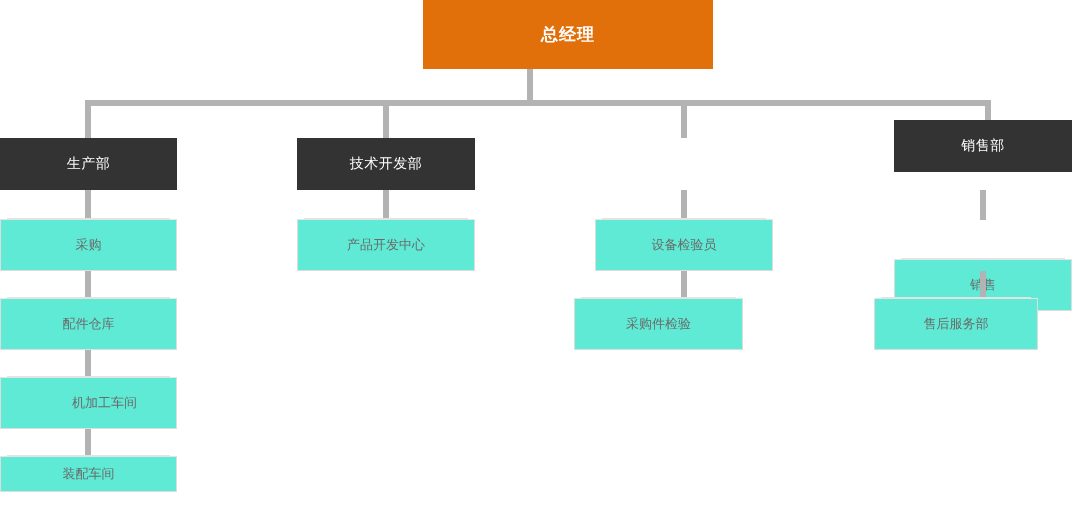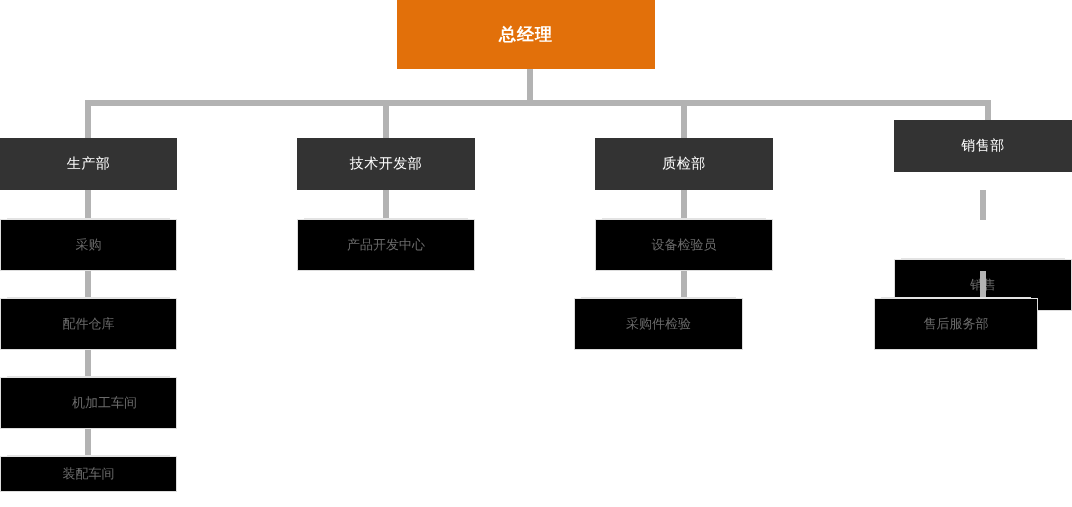--- a/index.html
+++ b/index.html
@@ -46,42 +46,42 @@
 
   .node-dept {
     background: #333333;
     color: #ffffff;
     font-size: 14px;
     font-weight: normal;
     letter-spacing: 0.5px;
   }
 
   .node-leaf {
-    background: #000000;
+    background: #5eead4;
     color: #6b6b6b;
     font-size: 13px;
     border: 1px solid #dddddd;
     border-top: 1px solid #e6e6e6;
   }
   .node-leaf::before {
     content: "";
     position: absolute;
     left: 6px;
     right: 6px;
     top: -2px;
     height: 2px;
     background: #e3e3e3;
   }
 </style>
 </head>
 <body>
 
 <div id="chart-root">
 
-  <div class="node node-root" style="left:397px; top:0px; width:258px; height:69px;text-align:center;">
+  <div class="node node-root" style="left:423px; top:0px; width:290px; height:69px;text-align:center;">
     <span>总经理</span>
   </div>
 
   <div class="conn conn-v" style="left:527px; top:69px; width:6px; height:34px;"></div>
 
   <div class="conn conn-h" style="left:85px; top:100px; width:906px; height:6px;"></div>
 
   <div class="conn conn-v" style="left:85px; top:100px; height:38px;"></div>
   <div class="conn conn-v" style="left:383px; top:100px; height:38px;"></div>
   <div class="conn conn-v" style="left:681px; top:100px; height:38px;"></div>
@@ -118,23 +118,20 @@
   <div class="node node-dept" style="left:297px; top:138px; width:178px; height:52px;">
     <span>技术开发部</span>
   </div>
 
   <div class="conn conn-v" style="left:383px; top:190px; height:30px;"></div>
 
   <div class="node node-leaf" style="left:297px; top:219px; width:178px; height:52px;">
     <span>产品开发中心</span>
   </div>
 
-  <div class="node node-dept" style="left:595px; top:138px; width:178px; height:52px;">
-    <span>质检部</span>
-  </div>
 
   <div class="conn conn-v" style="left:681px; top:190px; height:30px;"></div>
 
   <div class="node node-leaf" style="left:595px; top:219px; width:178px; height:52px;text-align:right;">
     <span>设备检验员</span>
   </div>
 
   <div class="conn conn-v" style="left:681px; top:271px; height:28px;"></div>
 
   <div class="node node-leaf" style="left:574px; top:298px; width:169px; height:52px;">

